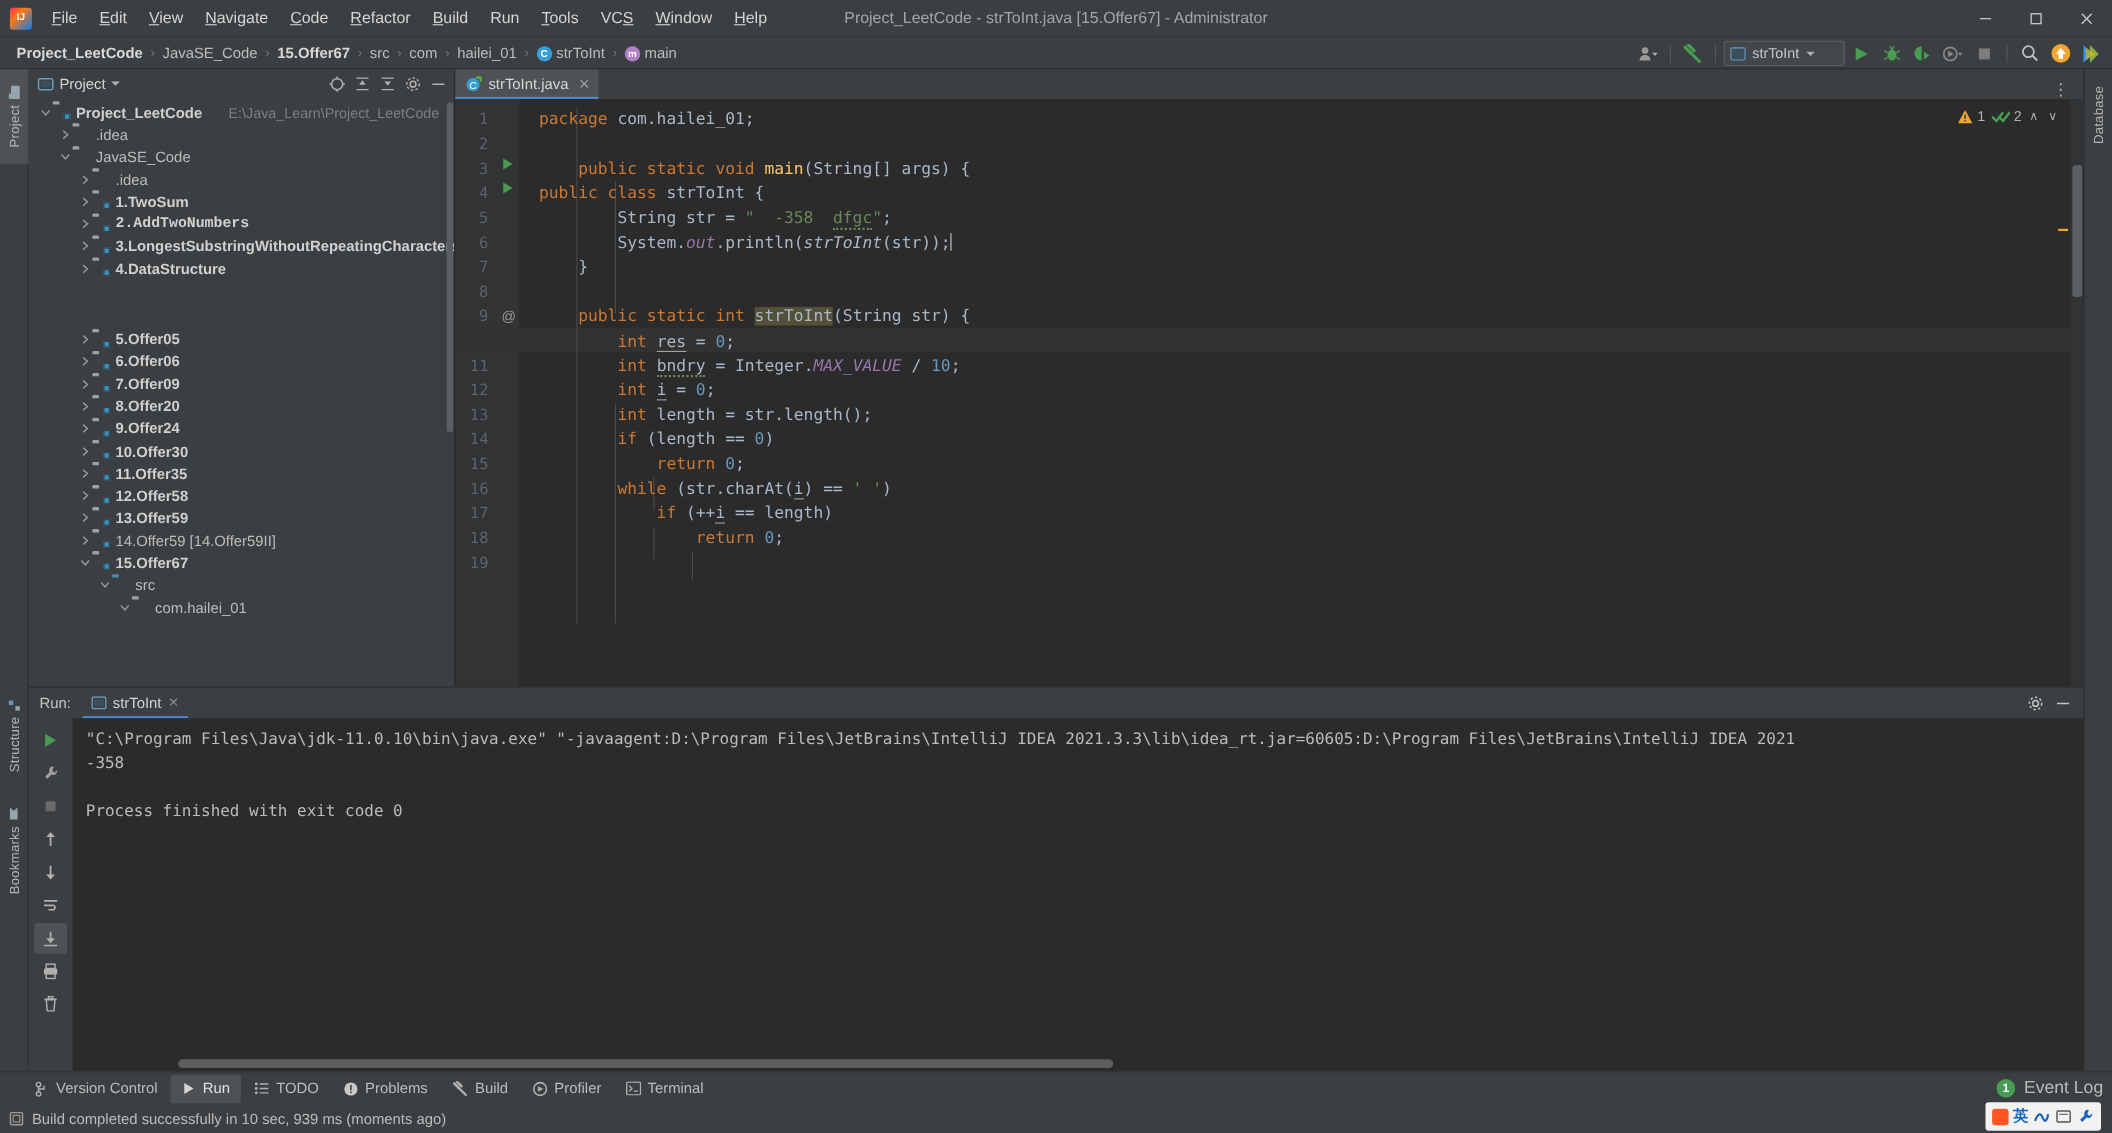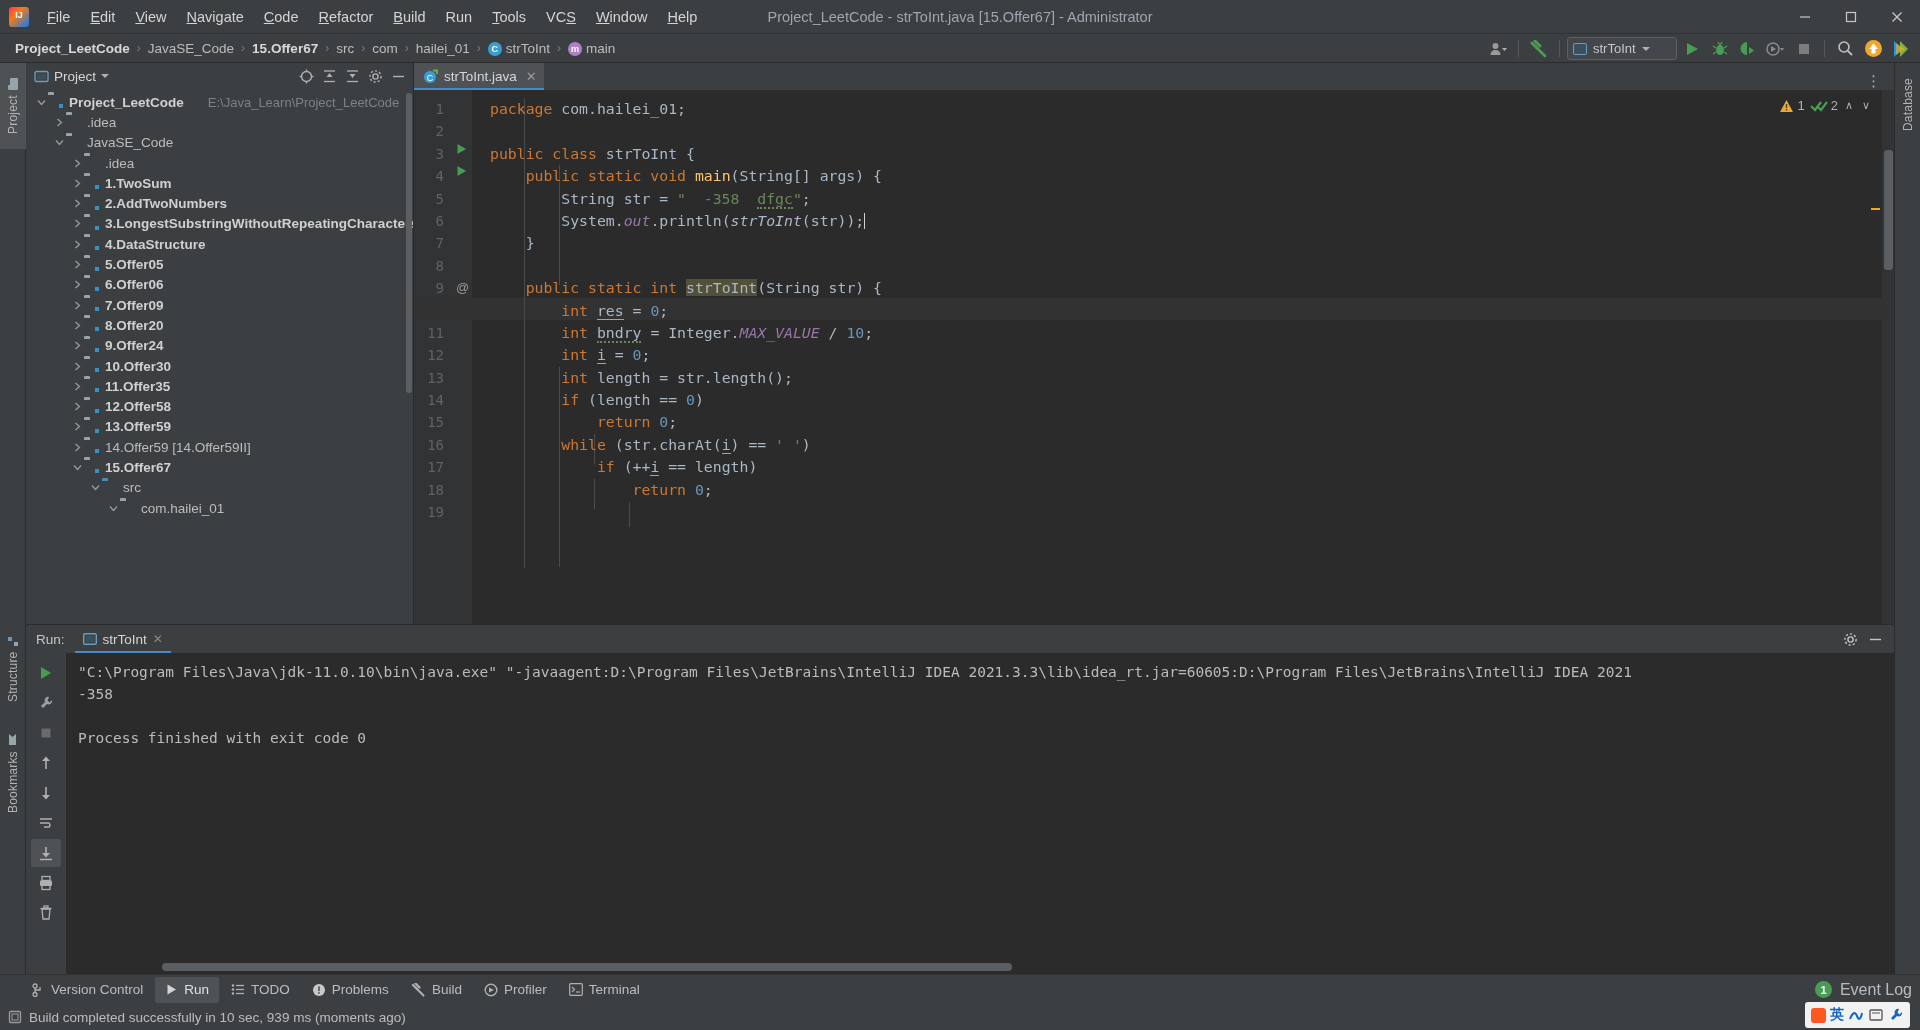--- a/index.html
+++ b/index.html
@@ -471,21 +471,21 @@
             </div>
             <div class="trow" style="padding-left: 44px;">
               <span class="arrow">
                 <svg width="9" height="9" viewBox="0 0 9 9">
                   <path d="M2.5 1 L6.5 4.5 L2.5 8" fill="none" stroke="#9a9a9a" stroke-width="1.3"></path>
                 </svg>
               </span>
               <span class="ticon mod"><span class="fold"></span><span class="badge"></span></span>
               <span class="tlabel bold">1.TwoSum</span>
             </div>
-            <div class="trow" style="padding-left: 44px;">
+            <div class="trow" style="padding-left: 44px; font-family: Liberation Mono, monospace;">
               <span class="arrow">
                 <svg width="9" height="9" viewBox="0 0 9 9">
                   <path d="M2.5 1 L6.5 4.5 L2.5 8" fill="none" stroke="#9a9a9a" stroke-width="1.3"></path>
                 </svg>
               </span>
               <span class="ticon mod"><span class="fold"></span><span class="badge"></span></span>
               <span class="tlabel bold">2.AddTwoNumbers</span>
             </div>
             <div class="trow" style="padding-left: 44px;">
               <span class="arrow">
@@ -498,21 +498,21 @@
             </div>
             <div class="trow" style="padding-left: 44px;">
               <span class="arrow">
                 <svg width="9" height="9" viewBox="0 0 9 9">
                   <path d="M2.5 1 L6.5 4.5 L2.5 8" fill="none" stroke="#9a9a9a" stroke-width="1.3"></path>
                 </svg>
               </span>
               <span class="ticon mod"><span class="fold"></span><span class="badge"></span></span>
               <span class="tlabel bold">4.DataStructure</span>
             </div>
-            <div class="trow" style="padding-left: 44px;">
+            <div class="trow" style="padding-left: 44px; margin-top: 44px;">
               <span class="arrow">
                 <svg width="9" height="9" viewBox="0 0 9 9">
                   <path d="M2.5 1 L6.5 4.5 L2.5 8" fill="none" stroke="#9a9a9a" stroke-width="1.3"></path>
                 </svg>
               </span>
               <span class="ticon mod"><span class="fold"></span><span class="badge"></span></span>
               <span class="tlabel bold">5.Offer05</span>
             </div>
             <div class="trow" style="padding-left: 44px;">
               <span class="arrow">
@@ -741,22 +741,22 @@
           <div class="cur-line" style="top:208px;left:-70px;right:0;"></div>
           <div class="indent-g" style="left:40px;top:8px;height:470px;"></div>
           <div class="indent-g" style="left:75px;top:75px;height:120px;"></div>
           <div class="indent-g" style="left:75px;top:277px;height:200px;"></div>
           <div class="indent-g" style="left:110px;top:344px;height:30px;"></div>
           <div class="indent-g" style="left:110px;top:389px;height:30px;"></div>
           <div class="indent-g" style="left:145px;top:412px;height:25px;"></div>
           <div id="code-rows" style="position:relative;padding-top:8px;">
               <div class="ln"><span class="kw">package</span> com.hailei_01;</div>
               <div class="ln">&nbsp;</div>
+              <div class="ln">    <span class="kw">public static void</span> <span class="mth">main</span>(String[] args) {</div>
               <div class="ln"><span class="kw">public class</span> strToInt {</div>
-              <div class="ln">    <span class="kw">public static void</span> <span class="mth">main</span>(String[] args) {</div>
               <div class="ln">        String str = <span class="str">"  -358  </span><span class="str wavy">dfgc</span><span class="str">"</span>;</div>
               <div class="ln">        System.<span class="fld">out</span>.println(<span class="stat">strToInt</span>(str));<span class="caret-blink"></span></div>
               <div class="ln">    }</div>
               <div class="ln">&nbsp;</div>
               <div class="ln">    <span class="kw">public static int</span> <span class="hl">strToInt</span>(String str) {</div>
               <div class="ln">        <span class="kw">int</span> <span class="vuse">res</span> = <span class="num">0</span>;</div>
               <div class="ln">        <span class="kw">int</span> <span class="vuse wavy">bndry</span> = Integer.<span class="fld">MAX_VALUE</span> / <span class="num">10</span>;</div>
               <div class="ln">        <span class="kw">int</span> <span class="vuse">i</span> = <span class="num">0</span>;</div>
               <div class="ln">        <span class="kw">int</span> length = str.length();</div>
               <div class="ln">        <span class="kw">if</span> (length == <span class="num">0</span>)</div>

